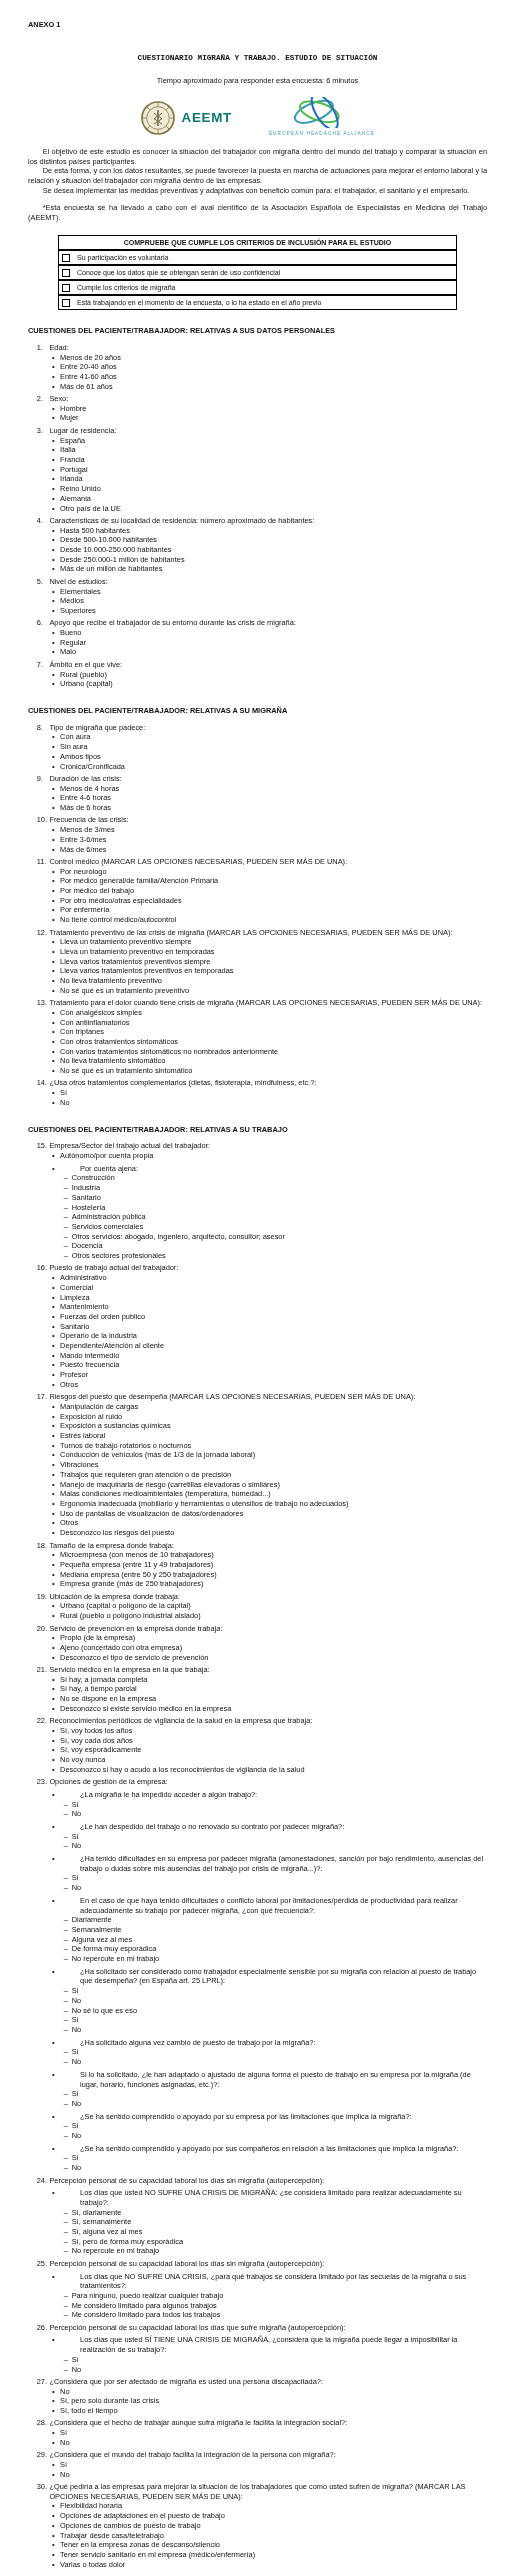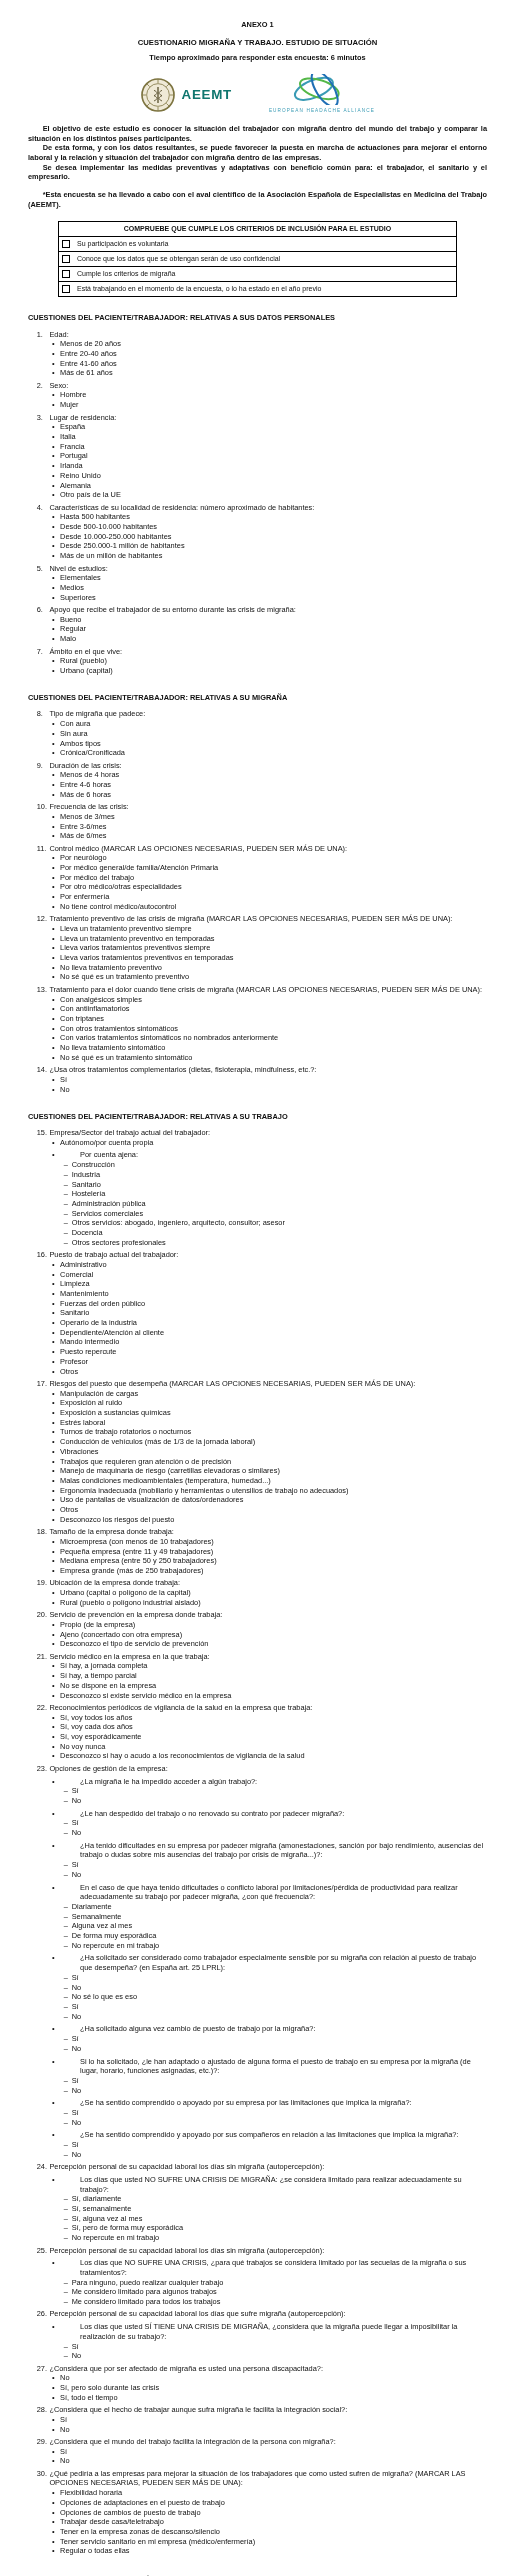--- a/index.html
+++ b/index.html
@@ -9,31 +9,31 @@
     min-height: 2576px;
     box-sizing: border-box;
     padding: 20px 28px 16px 28px;
     background: #ffffff;
     color: #111;
     font-family: "Liberation Sans", "DejaVu Sans", sans-serif;
     font-size: 7.4px;
     line-height: 9.7px;
     overflow: hidden;
   }
-  .anexo { font-weight: bold; font-size: 7.4px; text-align: center; }
-  .doc-title { font-weight: bold; font-size: 7.7px; text-align: center; margin-top: 8px; }
-  .doc-subtitle { font-weight: bold; font-size: 7.4px; text-align: center; margin-top: 6px; }
+  .anexo { font-weight: bold; font-size: 7.4px; }
+  .doc-title { font-weight: bold; font-size: 7.7px; text-align: center; margin-top: 24px; font-family: Liberation Mono, monospace; }
+  .doc-subtitle { font-weight: normal; font-size: 7.4px; text-align: center; margin-top: 13px; }
 
   .logos { display: flex; justify-content: center; align-items: center; gap: 37px; margin: 10.7px 0 8px 0; }
   .logo-aeemt { display: flex; align-items: center; gap: 5.4px; }
   .aeemt-text { font-weight: bold; font-size: 13.4px; letter-spacing: 0.7px; color: #0f766e; }
   .logo-eha { display: flex; flex-direction: column; align-items: center; }
   .eha-text { font-size: 4.7px; letter-spacing: 1.1px; color: #3a9bb5; margin-top: 1.3px; white-space: nowrap; }
 
-  .intro { margin-top: 7px; font-weight: bold; }
+  .intro { margin-top: 7px; }
   .intro p { margin: 0; text-align: justify; text-indent: 14.7px; }
   .intro p.note { margin-top: 8px; }
 
   .inclusion-box { width: 399px; margin: 12px auto 0 auto; font-size: 7px; }
   .box-title { border: 0.7px solid #000; font-weight: bold; text-align: center; padding: 2px 1.3px; }
   .inc-row { border: 0.7px solid #000; margin-top: -0.7px; display: flex; align-items: center; padding: 2px 3.3px; }
   .checkbox { width: 6px; height: 6px; border: 0.7px solid #000; background: #fff; display: inline-block; margin-right: 6.7px; flex-shrink: 0; }
 
   .sections { margin-top: 16px; }
   .section-heading { font-weight: bold; font-size: 7.4px; margin-top: 17.4px; margin-bottom: 6.7px; }
@@ -541,21 +541,21 @@
             <div class="opt">
               <span class="marker bullet"></span>
               <span class="opt-label">Dependiente/Atención al cliente</span>
             </div>
             <div class="opt">
               <span class="marker bullet"></span>
               <span class="opt-label">Mando intermedio</span>
             </div>
             <div class="opt">
               <span class="marker bullet"></span>
-              <span class="opt-label">Puesto repercute</span>
+              <span class="opt-label">Puesto frecuencia</span>
             </div>
             <div class="opt">
               <span class="marker bullet"></span>
               <span class="opt-label">Profesor</span>
             </div>
             <div class="opt">
               <span class="marker bullet"></span>
               <span class="opt-label">Otros</span>
             </div>
           </div>
@@ -1001,21 +1001,21 @@
             <div class="opt">
               <span class="marker bullet"></span>
               <span class="opt-label">Tener en la empresa zonas de descanso/silencio</span>
             </div>
             <div class="opt">
               <span class="marker bullet"></span>
               <span class="opt-label">Tener servicio sanitario en mi empresa (médico/enfermería)</span>
             </div>
             <div class="opt">
               <span class="marker bullet"></span>
-              <span class="opt-label">Regular o todas ellas</span>
+              <span class="opt-label">Varias o todas dolor</span>
             </div>
           </div>
         </div>
       </section>
     </div>
 
   <div class="footer-thanks">GRACIAS POR SU COLABORACIÓN</div>
 
 </div>
 

